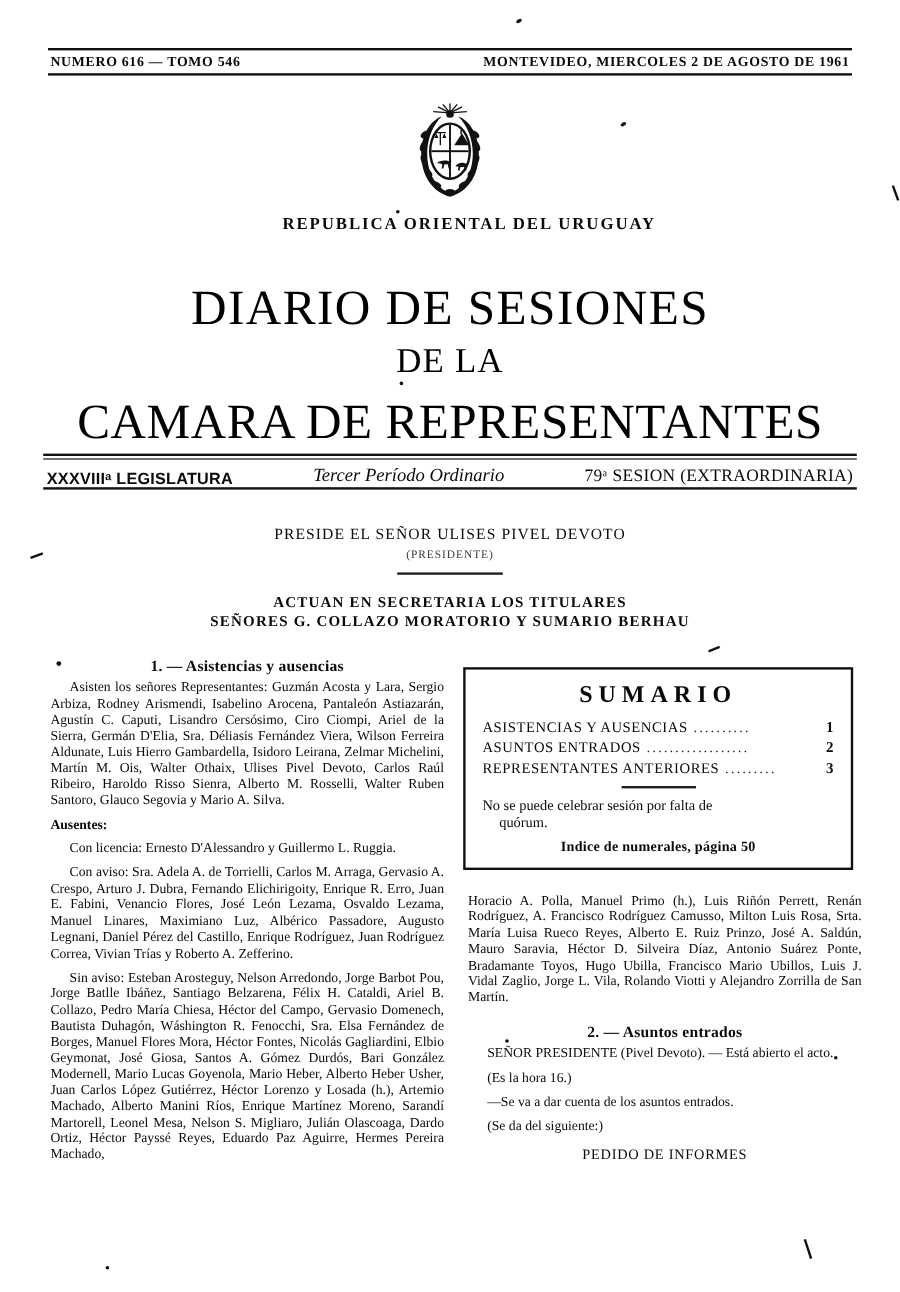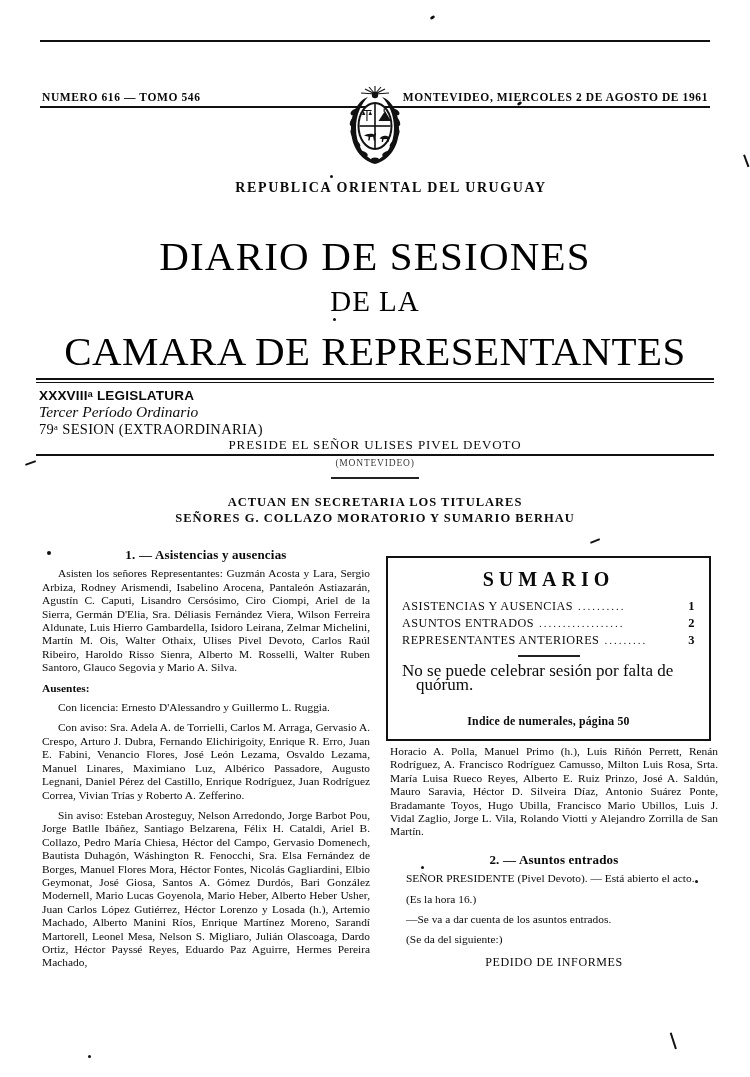--- a/index.html
+++ b/index.html
@@ -38,21 +38,21 @@
     display: flex;
     justify-content: space-between;
     align-items: baseline;
     font-weight: bold;
     font-size: 11.5px;
     letter-spacing: 0.3px;
     padding: 4px 2px 3px 2px;
     font-family: "Liberation Serif", serif;
   }
   .masthead-row .left { letter-spacing: 0.6px; }
-  .masthead-row .right { letter-spacing: 0.6px; margin-top: 45px; }
+  .masthead-row .right { letter-spacing: 0.6px; }
 
   
   .crest-wrap {
     position: absolute;
     top: 86px;
     left: 0;
     width: 750px;
     text-align: center;
   }
   .crest { display: inline-block; }
@@ -85,23 +85,22 @@
   
   .band {
     position: absolute;
     left: 36px;
     right: 36px;
     top: 378px;
   }
   .band-inner {
     display: flex;
     justify-content: space-between;
-    align-items: flex-start;
-    padding: 5px 3px 16px 3px;
-    flex-direction: column;
+    align-items: flex-end;
+    padding: 5px 3px 0 3px;
   }
   .band .leg {
     font-weight: bold;
     font-size: 13.5px;
     letter-spacing: 0.2px;
     font-family: "Liberation Sans", sans-serif;
   }
   .band .periodo {
     font-style: italic;
     font-size: 15.5px;
@@ -233,24 +232,24 @@
     color: #111;
     line-height: 1;
   }
   .sum-row .pg { flex: 0 0 auto; font-weight: bold; font-size: 12.5px; }
   .sum-rule {
     width: 62px;
     margin: 7px auto 7px auto;
     border-top: 2px solid #222;
   }
   .sum-note {
-    font-size: 17px;
+    font-size: 12px;
     line-height: 14px;
     text-align: justify;
-    margin: 0 0 22px 0;
+    margin: 0 0 6px 0;
   }
   .sum-note .ind { display: block; padding-left: 14px; }
   .sum-foot {
     text-align: center;
     font-weight: bold;
     font-size: 11.8px;
     letter-spacing: 0.2px;
   }
 
   
@@ -341,21 +340,21 @@
     <div class="dbl-top"></div>
     <div class="band-inner">
       <span class="leg">XXXVIIIᵃ LEGISLATURA</span>
       <span class="periodo">Tercer Período Ordinario</span>
       <span class="sesion">79ᵃ SESION (EXTRAORDINARIA)</span>
     </div>
     <div class="dbl-bot"></div>
   </div>
 
   <div class="preside preside-main">PRESIDE EL SEÑOR ULISES PIVEL DEVOTO</div>
-  <div class="preside preside-sub">(MONTEVIDEO)</div>
+  <div class="preside preside-sub">(PRESIDENTE)</div>
   <div class="mini-rule"></div>
   <div class="preside actuan1">ACTUAN EN SECRETARIA LOS TITULARES</div>
   <div class="preside actuan2">SEÑORES G. COLLAZO MORATORIO Y SUMARIO BERHAU</div>
 
   <div class="col col-left">
     <div class="secthead">1. — Asistencias y ausencias</div>
     <p class="para">Asisten los señores Representantes: Guzmán Acosta y Lara, Sergio Arbiza, Rodney Arismendi, Isabelino Arocena, Pantaleón Astiazarán, Agustín C. Caputi, Lisandro Cersósimo, Ciro Ciompi, Ariel de la Sierra, Germán D'Elia, Sra. Déliasis Fernández Viera, Wilson Ferreira Aldunate, Luis Hierro Gambardella, Isidoro Leirana, Zelmar Michelini, Martín M. Ois, Walter Othaix, Ulises Pivel Devoto, Carlos Raúl Ribeiro, Haroldo Risso Sienra, Alberto M. Rosselli, Walter Ruben Santoro, Glauco Segovia y Mario A. Silva.</p>
     <p class="lbl">Ausentes:</p>
     <p class="para">Con licencia: Ernesto D'Alessandro y Guillermo L. Ruggia.</p>
     <p class="para">Con aviso: Sra. Adela A. de Torrielli, Carlos M. Arraga, Gervasio A. Crespo, Arturo J. Dubra, Fernando Elichirigoity, Enrique R. Erro, Juan E. Fabini, Venancio Flores, José León Lezama, Osvaldo Lezama, Manuel Linares, Maximiano Luz, Albérico Passadore, Augusto Legnani, Daniel Pérez del Castillo, Enrique Rodríguez, Juan Rodríguez Correa, Vivian Trías y Roberto A. Zefferino.</p>

